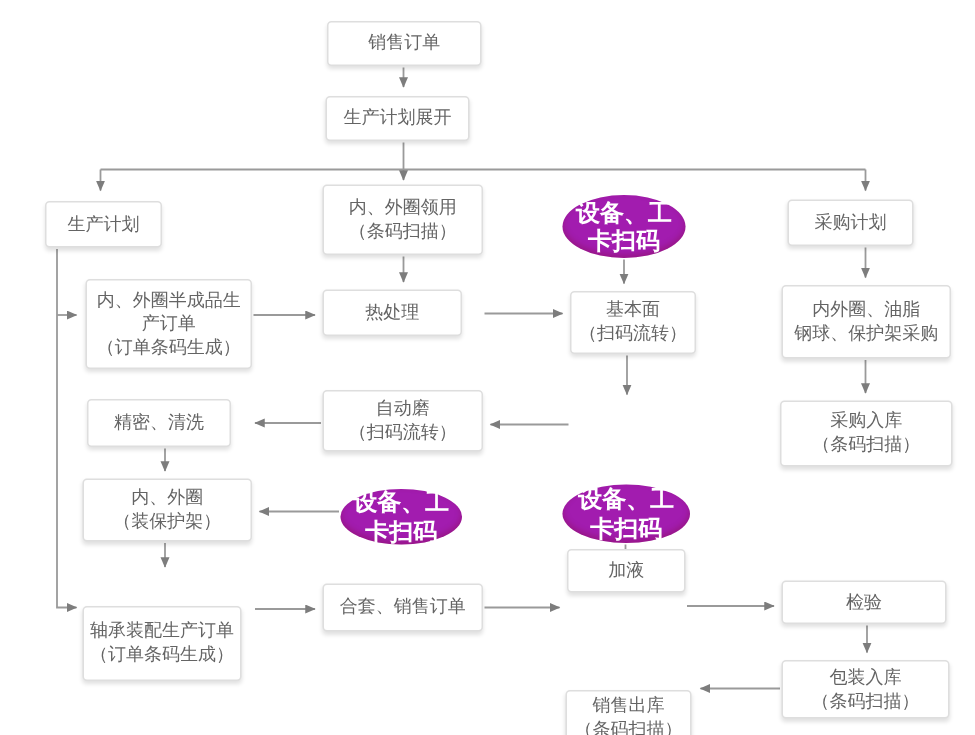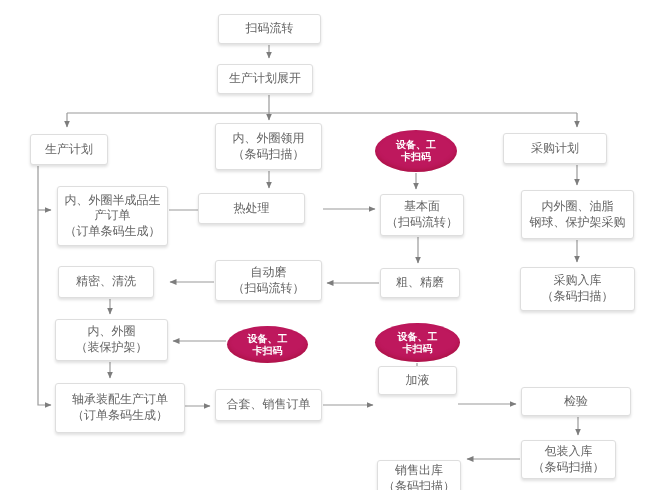--- a/index.html
+++ b/index.html
@@ -10,22 +10,22 @@
     position:absolute;z-index:2;box-sizing:border-box;
     background:#ffffff;border:1px solid #dedede;border-radius:3px;
     box-shadow:0 2px 3px rgba(0,0,0,0.12);
     color:#646464;font-size:12px;line-height:1.3;
     display:flex;flex-direction:column;align-items:center;justify-content:center;
     text-align:center;padding:2px 4px;
   }
   .node span{display:block;}
   .badge{
     position:absolute;z-index:3;box-sizing:border-box;
-    background:#be185d;border-radius:50%;
-    color:#ffffff;font-size:10px;font-weight:bold;line-height:1.2;
+    background:#a21caf;border-radius:50%;
+    color:#ffffff;font-size:16px;font-weight:bold;line-height:1.2;
     display:flex;flex-direction:column;align-items:center;justify-content:center;
     text-align:center;
     box-shadow:inset 0 -2px 4px rgba(120,0,0,0.25);
   }
 </style>
 </head>
 <body>
 
 <div class="canvas">
 
@@ -59,46 +59,46 @@
       <path d="M417,363 V385" marker-end="url(#arw)"></path>
       <path d="M458,404 H516" marker-end="url(#arw)"></path>
       <path d="M578,417 V435" marker-end="url(#arw)"></path>
       <path d="M520,459 H467" marker-end="url(#arw)"></path>
       <path d="M577,165 V185" marker-end="url(#arw)"></path>
       <path d="M577,240 V262" marker-end="url(#arw)"></path>
     </g>
   </svg>
 
   <div class="node" style="left:218px;top:14px;width:103px;height:30px">
-    <span>扫码流转</span>
+    <span>销售订单</span>
   </div>
 
   <div class="node" style="left:217px;top:64px;width:96px;height:30px">
     <span>生产计划展开</span>
   </div>
 
   <div class="node" style="left:30px;top:134px;width:78px;height:31px">
     <span>生产计划</span>
   </div>
 
   <div class="node" style="left:215px;top:123px;width:107px;height:47px">
     <span>内、外圈领用</span>
     <span>（条码扫描）</span>
   </div>
 
-  <div class="node" style="left:503px;top:133px;width:104px;height:31px">
+  <div class="node" style="left:525px;top:133px;width:84px;height:31px">
     <span>采购计划</span>
   </div>
 
   <div class="node" style="left:57px;top:186px;width:111px;height:60px">
     <span>内、外圈半成品生产订单</span>
     <span>（订单条码生成）</span>
   </div>
 
-  <div class="node" style="left:198px;top:193px;width:107px;height:31px">
+  <div class="node" style="left:215px;top:193px;width:93px;height:31px">
     <span>热处理</span>
   </div>
 
   <div class="node" style="left:380px;top:194px;width:84px;height:42px">
     <span>基本面</span>
     <span>（扫码流转）</span>
   </div>
 
   <div class="node" style="left:521px;top:190px;width:113px;height:49px">
     <span>内外圈、油脂</span>
@@ -107,35 +107,32 @@
 
   <div class="node" style="left:58px;top:266px;width:96px;height:32px">
     <span>精密、清洗</span>
   </div>
 
   <div class="node" style="left:215px;top:260px;width:107px;height:41px">
     <span>自动磨</span>
     <span>（扫码流转）</span>
   </div>
 
-  <div class="node" style="left:380px;top:268px;width:80px;height:30px">
-    <span>粗、精磨</span>
-  </div>
 
   <div class="node" style="left:520px;top:267px;width:115px;height:44px">
     <span>采购入库</span>
     <span>（条码扫描）</span>
   </div>
 
   <div class="node" style="left:55px;top:319px;width:113px;height:42px">
     <span>内、外圈</span>
     <span>（装保护架）</span>
   </div>
 
-  <div class="node" style="left:55px;top:383px;width:130px;height:50px">
+  <div class="node" style="left:55px;top:404px;width:106px;height:50px">
     <span>轴承装配生产订单</span>
     <span>（订单条码生成）</span>
   </div>
 
   <div class="node" style="left:215px;top:389px;width:107px;height:32px">
     <span>合套、销售订单</span>
   </div>
 
   <div class="node" style="left:378px;top:366px;width:79px;height:29px">
     <span>加液</span>
@@ -143,21 +140,21 @@
 
   <div class="node" style="left:521px;top:387px;width:110px;height:29px">
     <span>检验</span>
   </div>
 
   <div class="node" style="left:377px;top:460px;width:84px;height:37px">
     <span>销售出库</span>
     <span>（条码扫描）</span>
   </div>
 
-  <div class="node" style="left:521px;top:440px;width:95px;height:39px">
+  <div class="node" style="left:521px;top:440px;width:112px;height:39px">
     <span>包装入库</span>
     <span>（条码扫描）</span>
   </div>
 
   <div class="badge" style="left:375px;top:130px;width:82px;height:42px">
     <span>设备、工</span>
     <span>卡扫码</span>
   </div>
 
   <div class="badge" style="left:227px;top:326px;width:81px;height:37px">

